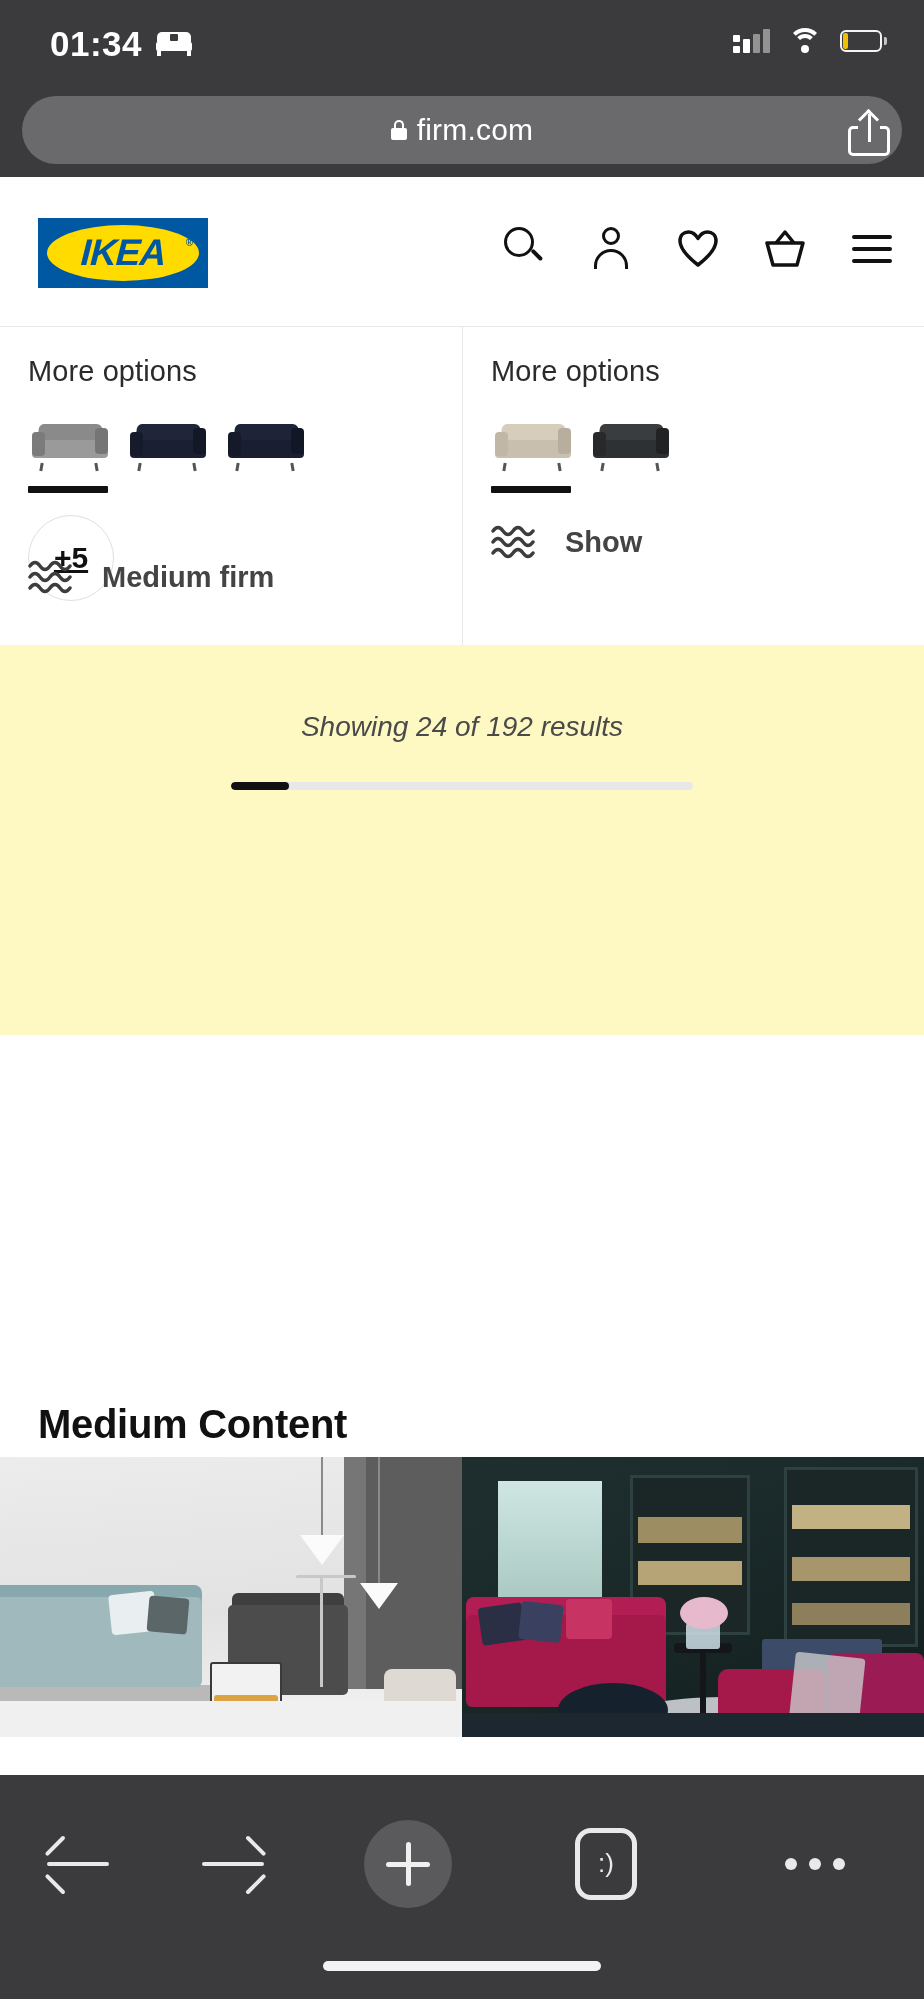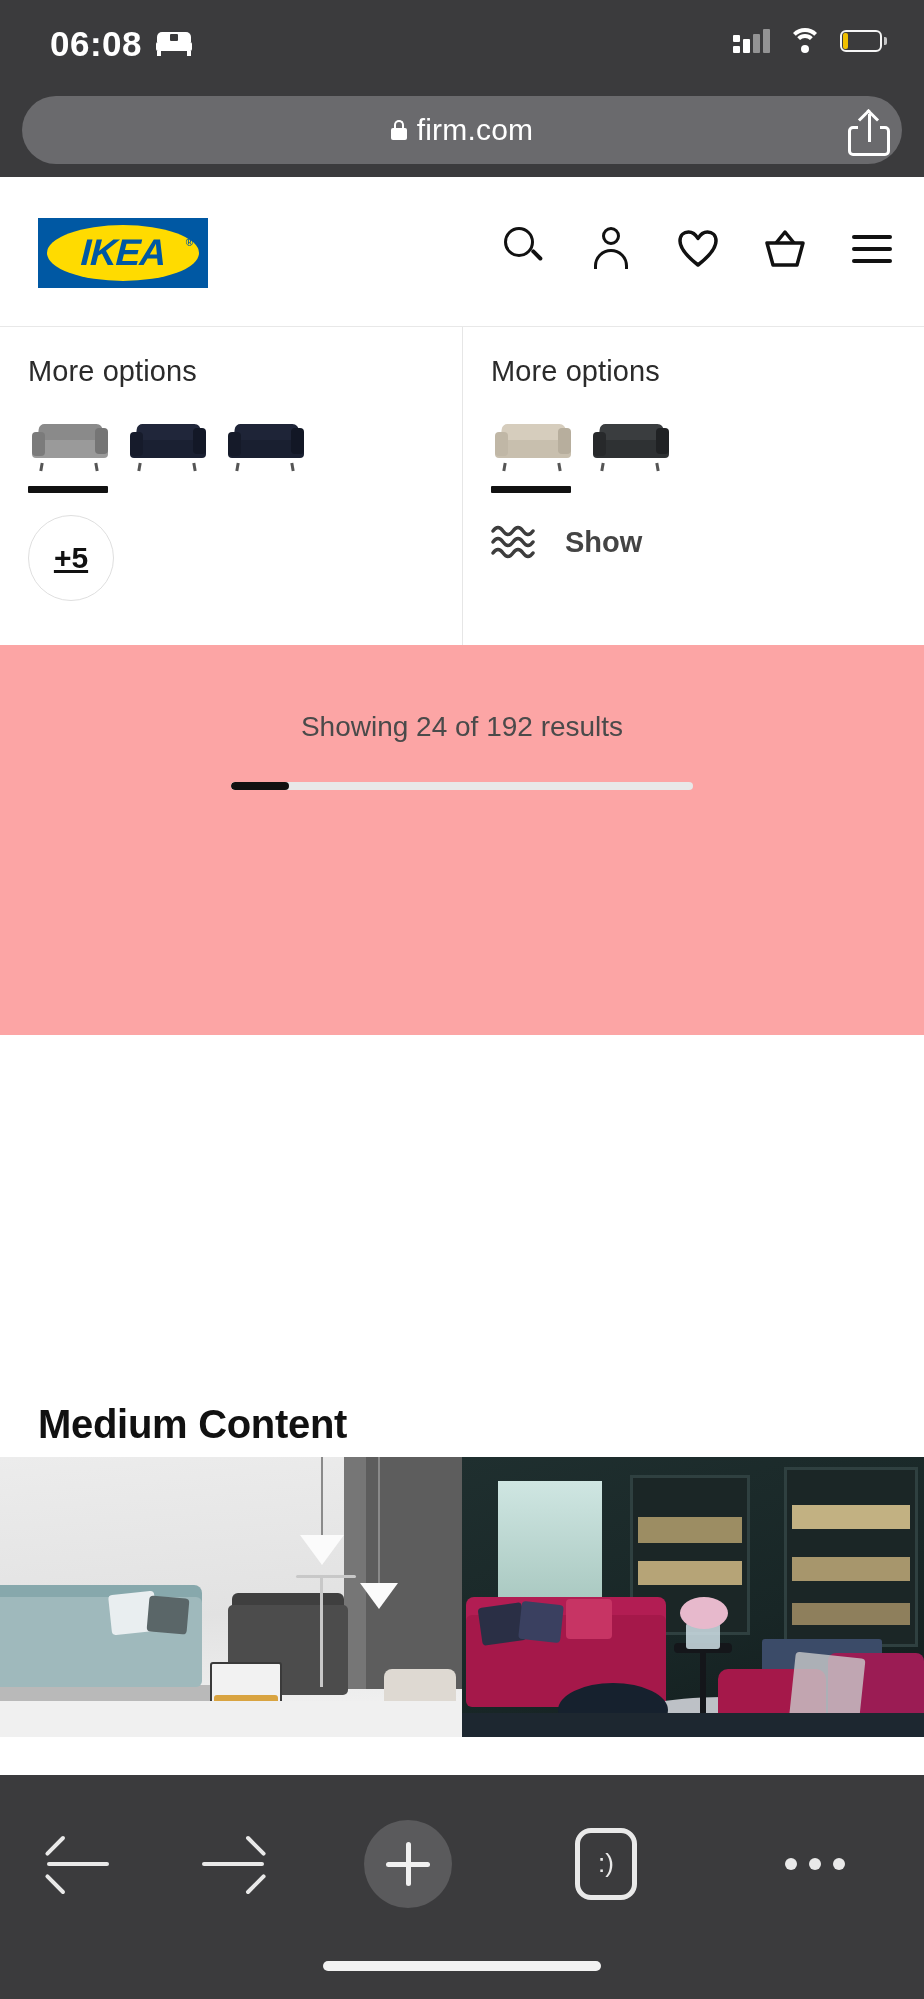--- a/index.html
+++ b/index.html
@@ -210,21 +210,21 @@
   }
   .firmness-row {
     position:absolute; left:28px; display:flex; align-items:center; gap:28px;
   }
   .firmness-row.pos-low { bottom:48px; }
   .firmness-row.pos-high { top:195px; }
   .wave-icon { width:46px; height:40px; }
   .firmness-label { font-size:29px; font-weight:bold; color:#444; }
 
   
-  .results-block { position:relative; height:390px; background:#fca5a5; }
+  .results-block { position:relative; height:390px; background:#fef9c3;font-style:italic; }
   .showing-text {
     position:absolute; top:66px; width:100%; text-align:center;
     font-size:28px; color:#4a4a4a;
   }
   .progress-wrap {
     position:absolute; top:137px; left:231px; width:462px; height:8px;
     background:#e8e8e8; border-radius:4px; overflow:hidden;
   }
   .progress-fill { height:100%; background:#111; border-radius:4px; }
   .show-more-btn {
@@ -345,21 +345,21 @@
 </style>
 </head>
 <body>
 
 <div class="phone">
 
   <div class="browser-chrome-top">
 
     <div class="status-bar">
       <div class="status-left">
-        <div class="clock">06:08</div>
+        <div class="clock">01:34</div>
         <div class="bed-icon">
           <div class="bed-top"></div>
             <div class="slot"></div>
           <div class="bed-body"></div>
             <div class="leg-l"></div>
             <div class="leg-r"></div>
         </div>
       </div>
 
       <div class="status-right">
@@ -473,20 +473,28 @@
               <div class="arm-r" style="background:#121725;"></div>
               <div class="leg1"></div>
                 <div class="leg2"></div>
             </div>
           </div>
         </div>
         <div class="thumb-underline"></div>
         <div class="plus-badge">
           <span>+5</span>
         </div>
+        <div class="firmness-row pos-low">
+          <svg class="wave-icon" viewBox="0 0 46 40">
+            <path d="M2 9 q5 -7 10 0 t10 0 t10 0 t10 0" fill="none" stroke="#3d3d3d" stroke-width="3.4" stroke-linecap="round"></path>
+            <path d="M2 20 q5 -7 10 0 t10 0 t10 0 t10 0" fill="none" stroke="#3d3d3d" stroke-width="3.4" stroke-linecap="round"></path>
+            <path d="M2 31 q5 -7 10 0 t10 0 t10 0 t10 0" fill="none" stroke="#3d3d3d" stroke-width="3.4" stroke-linecap="round"></path>
+          </svg>
+          <div class="firmness-label">Medium firm</div>
+        </div>
       </div>
 
       <div class="opt-card">
         <div class="more-title">More options</div>
         <div class="thumb-row">
           <div class="thumb">
             <div class="sofa">
               <div class="back" style="background:#d6cdbd;"></div>
               <div class="seat" style="background:#c8bfae;"></div>
               <div class="arm-l" style="background:#c0b7a6;"></div>

